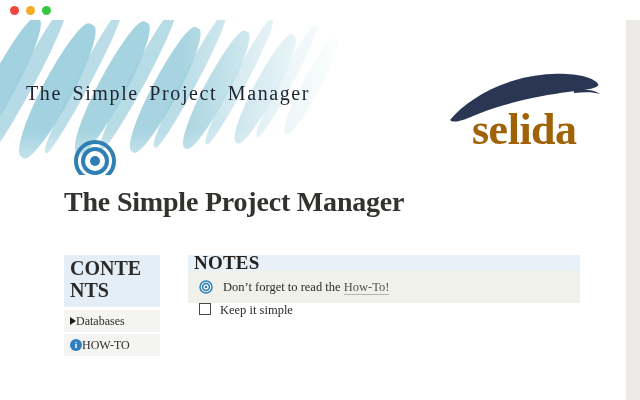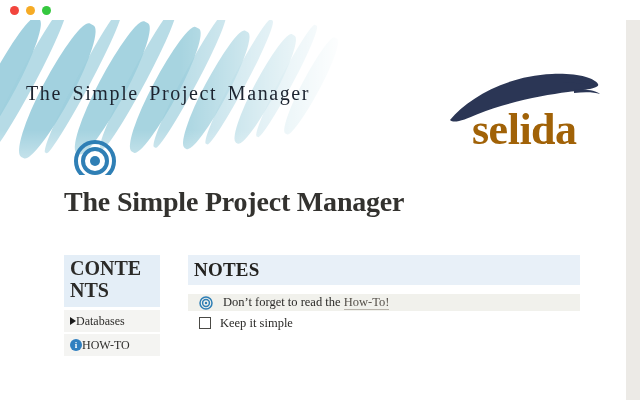--- a/index.html
+++ b/index.html
@@ -145,51 +145,49 @@
     text-align: center;
     flex: none;
   }
   
   .notes {
     position: absolute; left: 188px; top: 255px;
     width: 392px;
   }
   .notes-header {
     background: #e8f0f8;
-    height: 30px;
+    height: 16px;
     display: flex;
     align-items: center;
     padding-left: 6px;
     font-family: "Liberation Serif", serif;
     font-size: 19px;
     font-weight: 700;
     color: #23221f;
     letter-spacing: 0.2px;
   }
   .callout {
-    margin-top: 9px;
     background: #f1f1ec;
-    height: 17px;
+    height: 32px;
     display: flex;
     align-items: center;
     padding-left: 11px;
     gap: 10px;
   }
   .callout-text {
     font-family: "Liberation Serif", serif;
     font-size: 12.5px;
     color: #2b2a28;
   }
   .callout-link {
     color: #55504a;
     border-bottom: 1px solid #b9b5ad;
   }
   .todo {
     display: flex;
-    align-items: center;
     gap: 9px;
     height: 24px;
     padding-left: 11px;
   }
   .todo:first-of-type { margin-top: 6px; }
   .checkbox {
     width: 10px; height: 10px;
     border: 1.4px solid #4a4945;
     background: #ffffff;
     flex: none;

